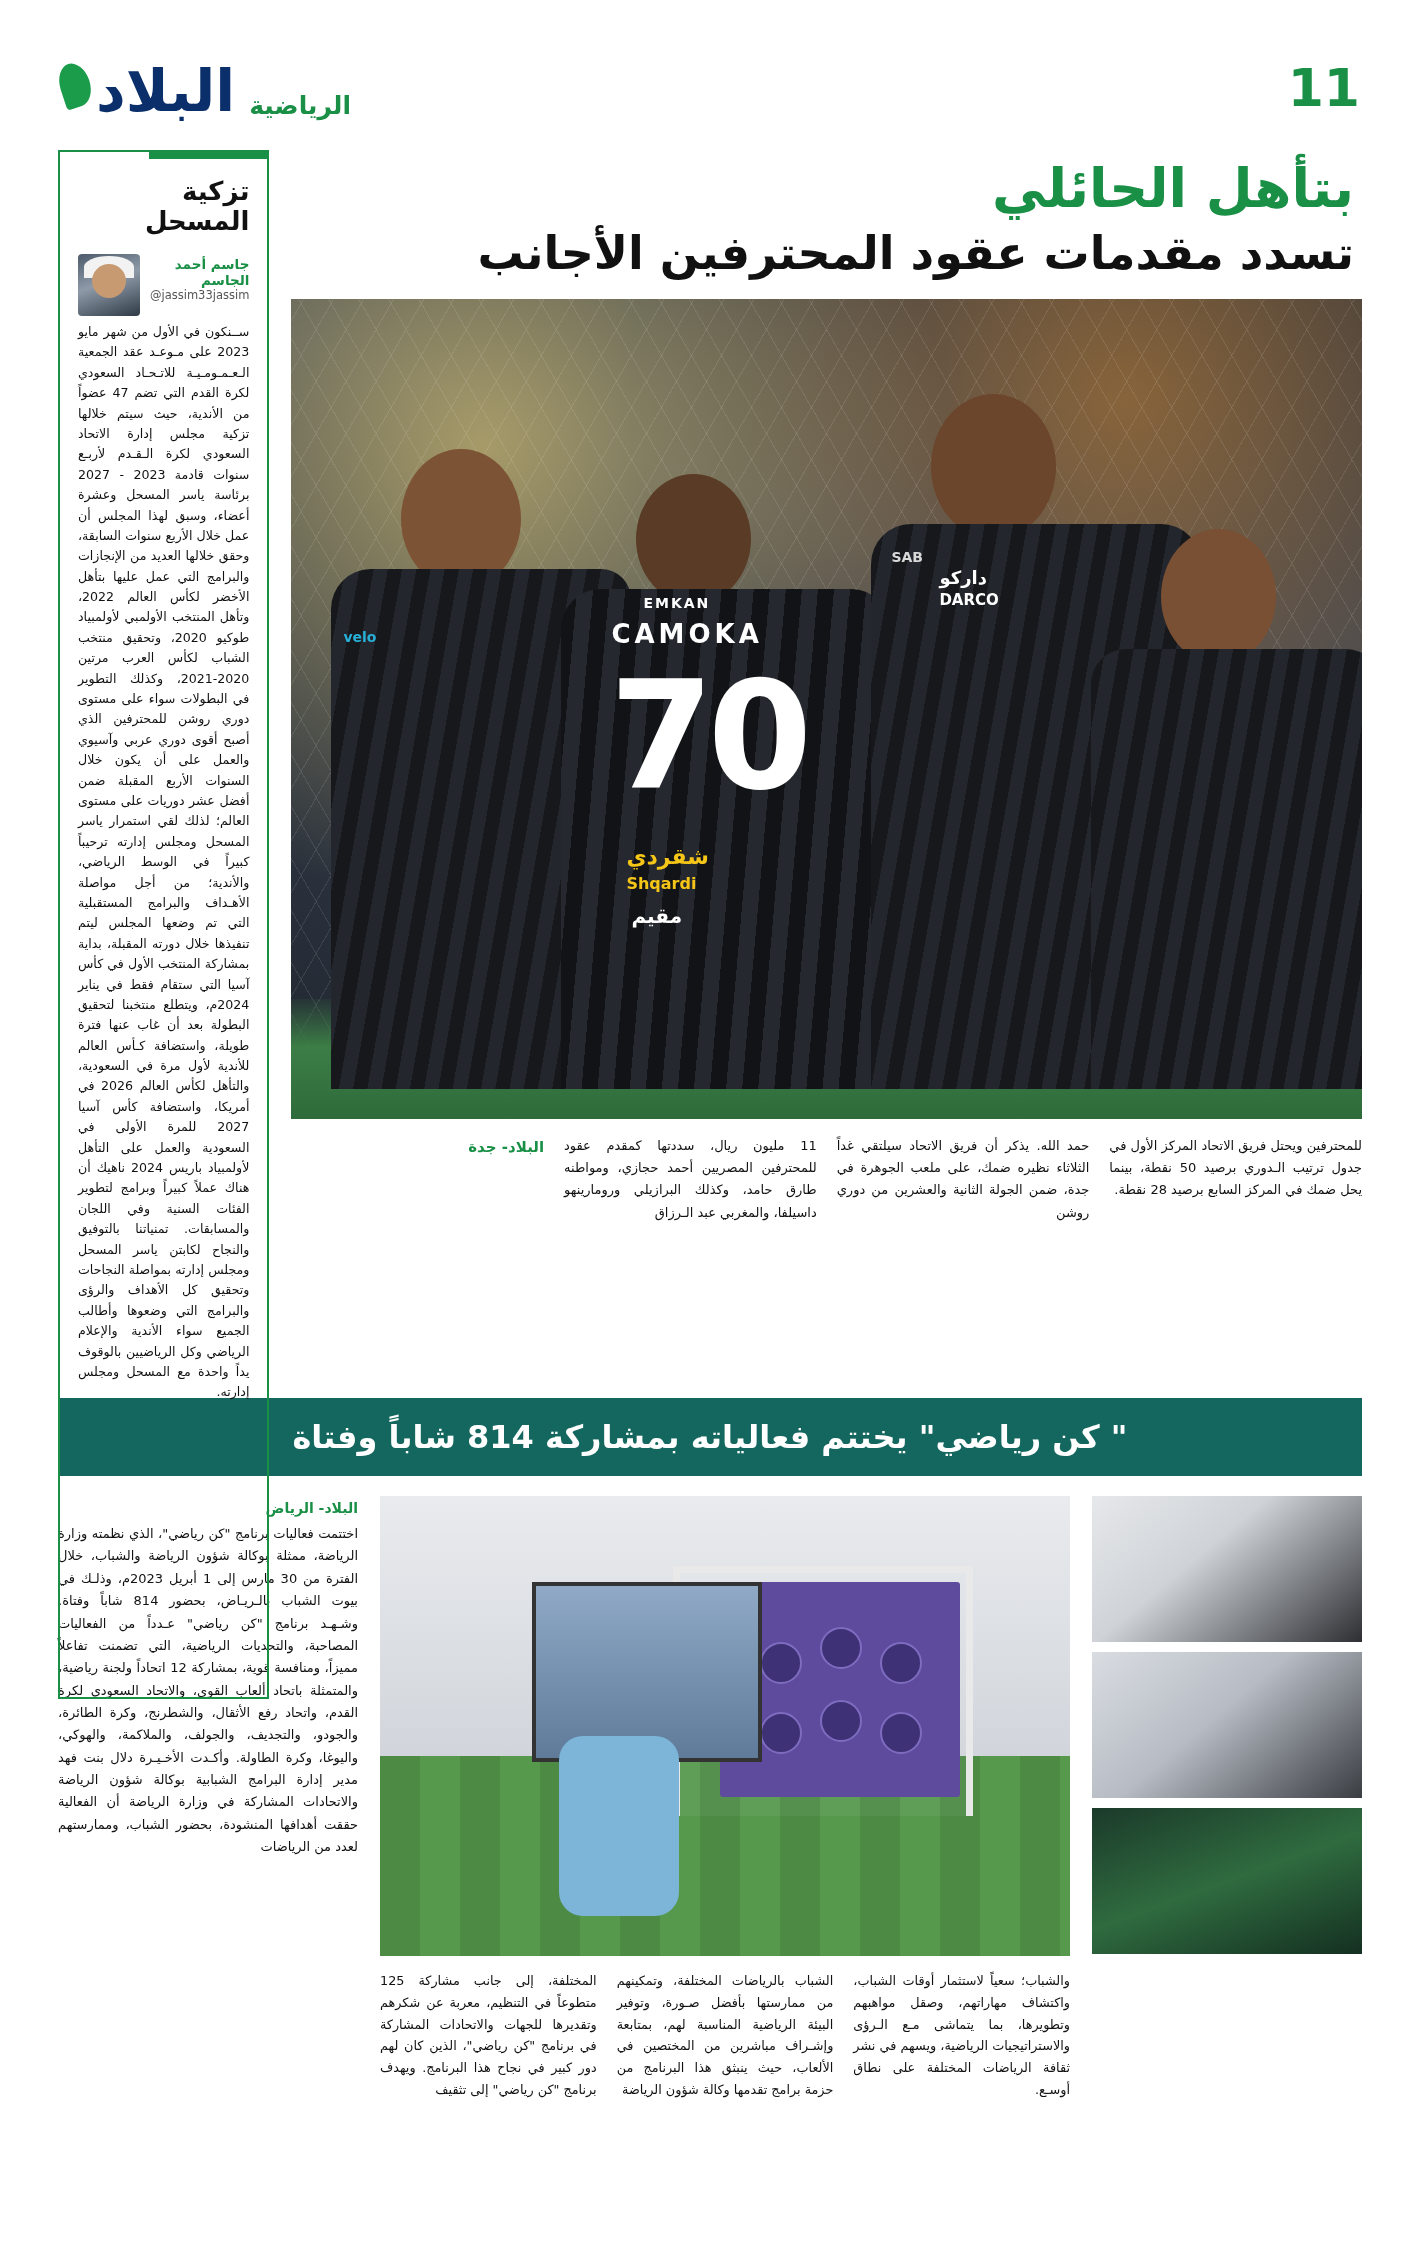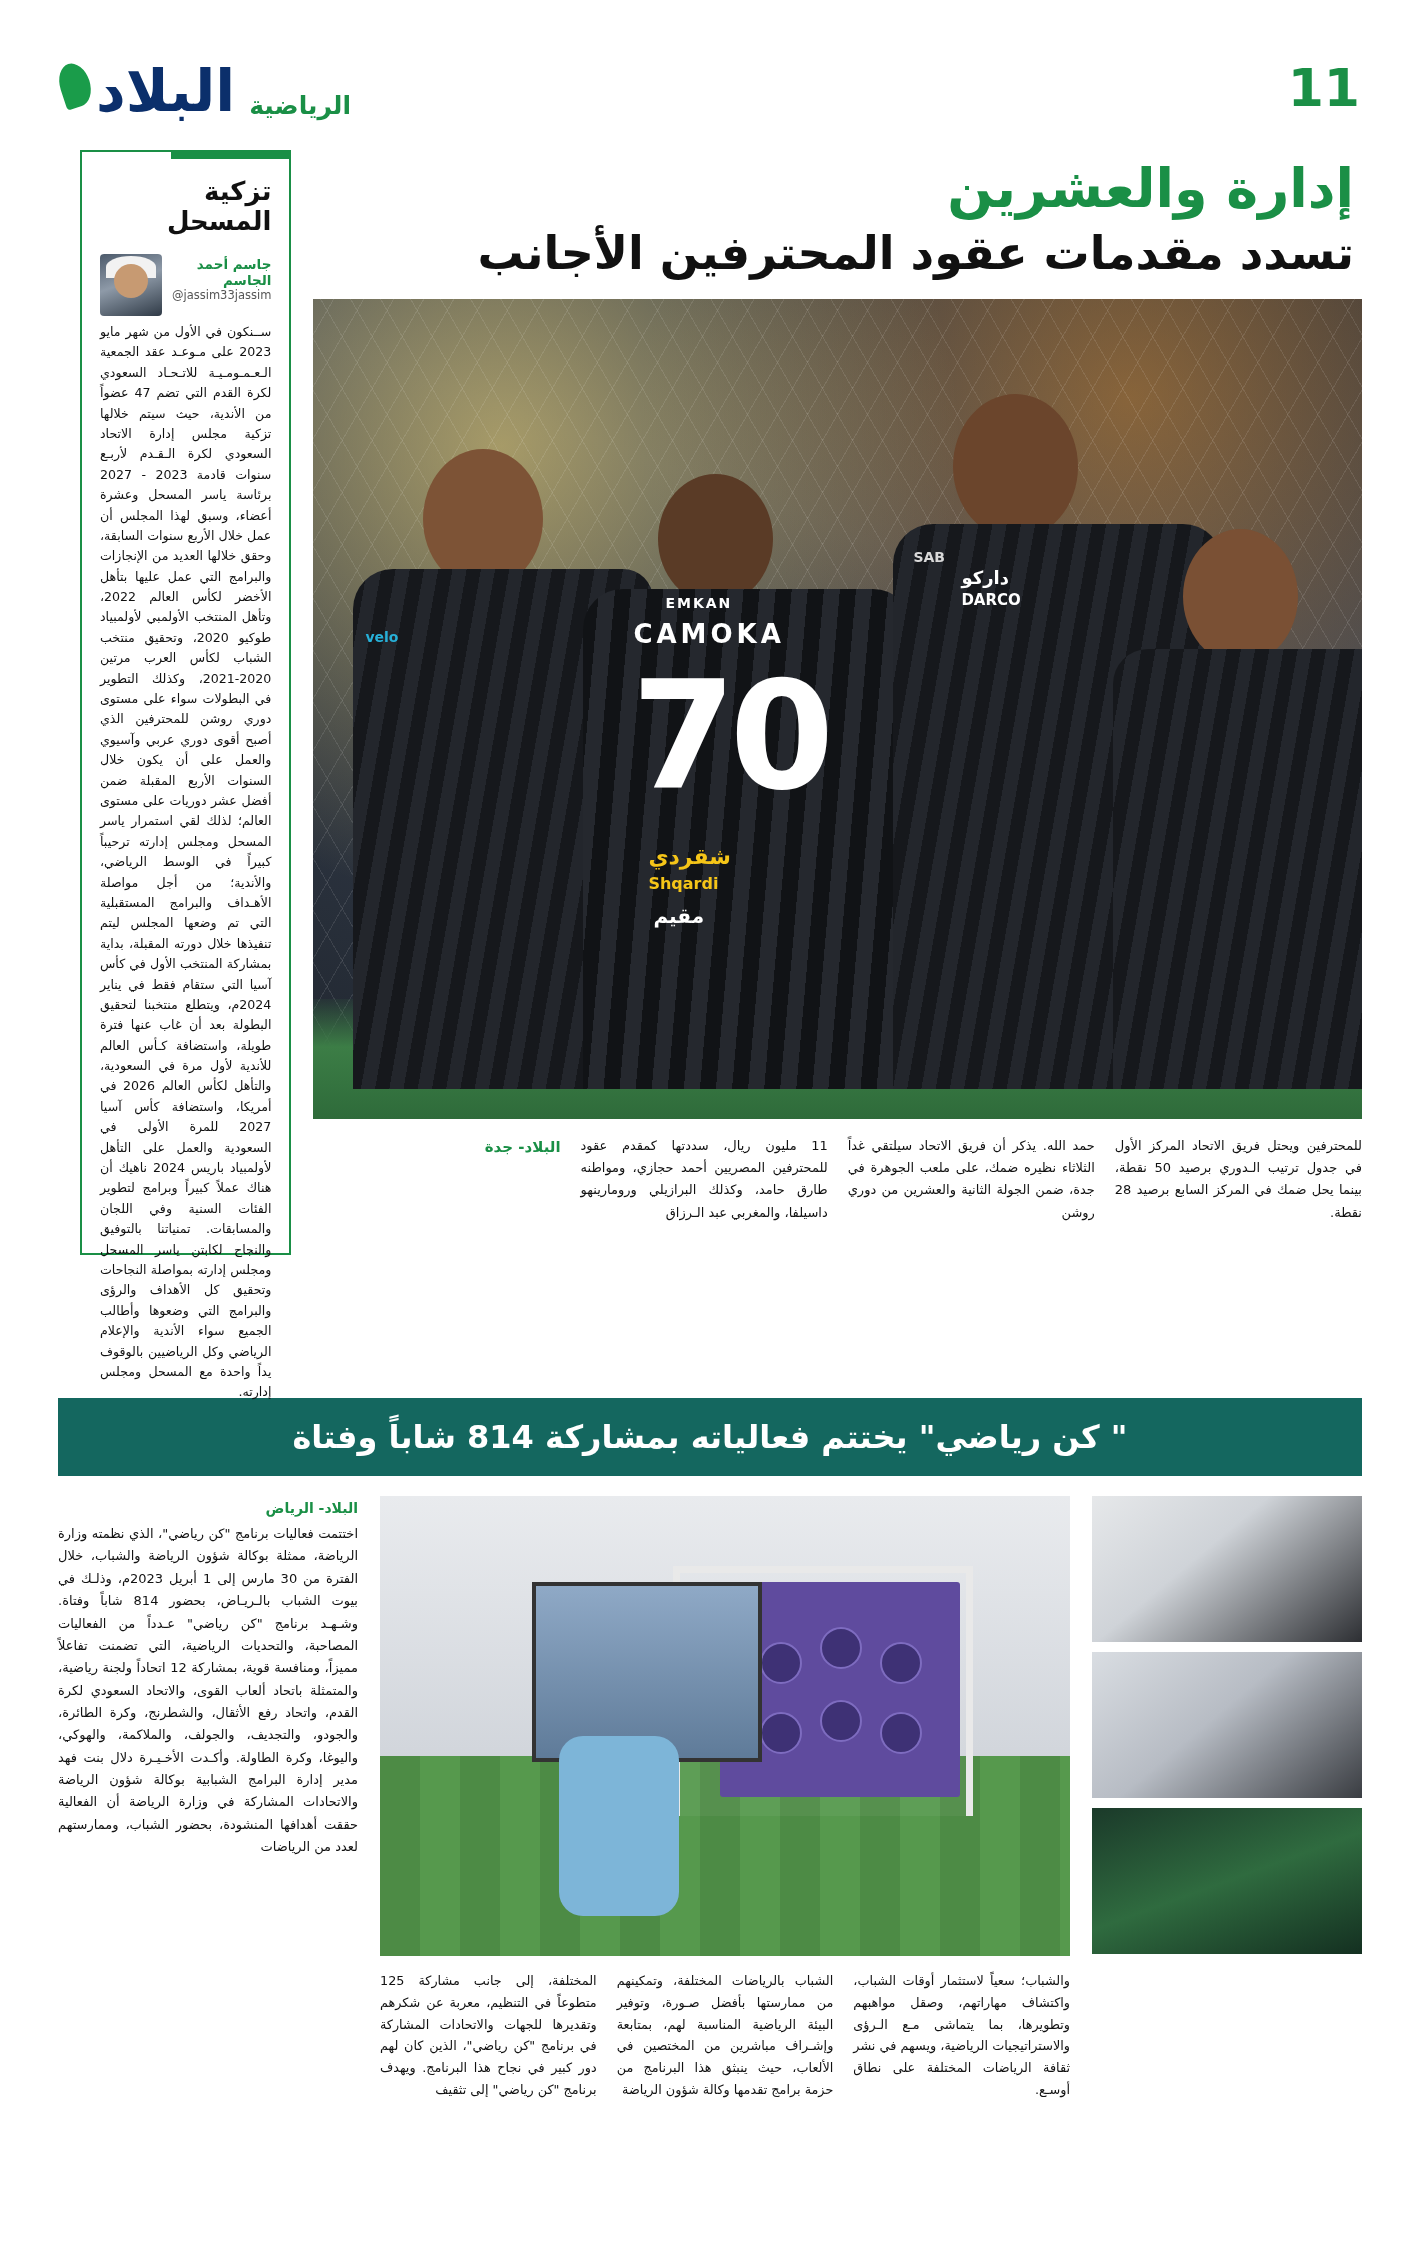--- a/index.html
+++ b/index.html
@@ -84,22 +84,21 @@
     padding: 0 58px;
     gap: 22px;
     height: 1230px;
   }
   .main-col { flex: 1 1 auto; }
   .side-col {
     width: 335px;
     border: 2px solid #1a8f46;
     position: relative;
     padding: 0;
-    height: 1105px;
-    margin-left: 22px;
+    height: 1549px;
   }
   .side-col::before {
     content: "";
     position: absolute;
     top: -2px; right: -2px;
     width: 120px; height: 9px;
     background: #1a8f46;
   }
   .side-title {
     font-size: 26px;
@@ -373,21 +372,21 @@
         <div class="brand-leaf"></div>
       </div>
     </div>
     <div class="page-number">11</div>
   </div>
 
   <div class="top-section">
 
     <div class="main-col">
       <div class="headline-wrap">
-        <div class="headline-1">إدارة والعشرين</div>
+        <div class="headline-1">بتأهل الحائلي</div>
         <div class="headline-2">تسدد مقدمات عقود المحترفين الأجانب</div>
       </div>
 
       <div class="main-photo">
         <div class="mp-bg"></div>
         <div class="mp-net"></div>
         <div class="mp-grass"></div>
 
         <div class="player p-head" style="left:110px;top:150px;width:120px;height:140px;"></div>
         <div class="player p-kit" style="left:40px;top:270px;width:300px;height:520px;border-radius:40px 30px 0 0;"></div>

